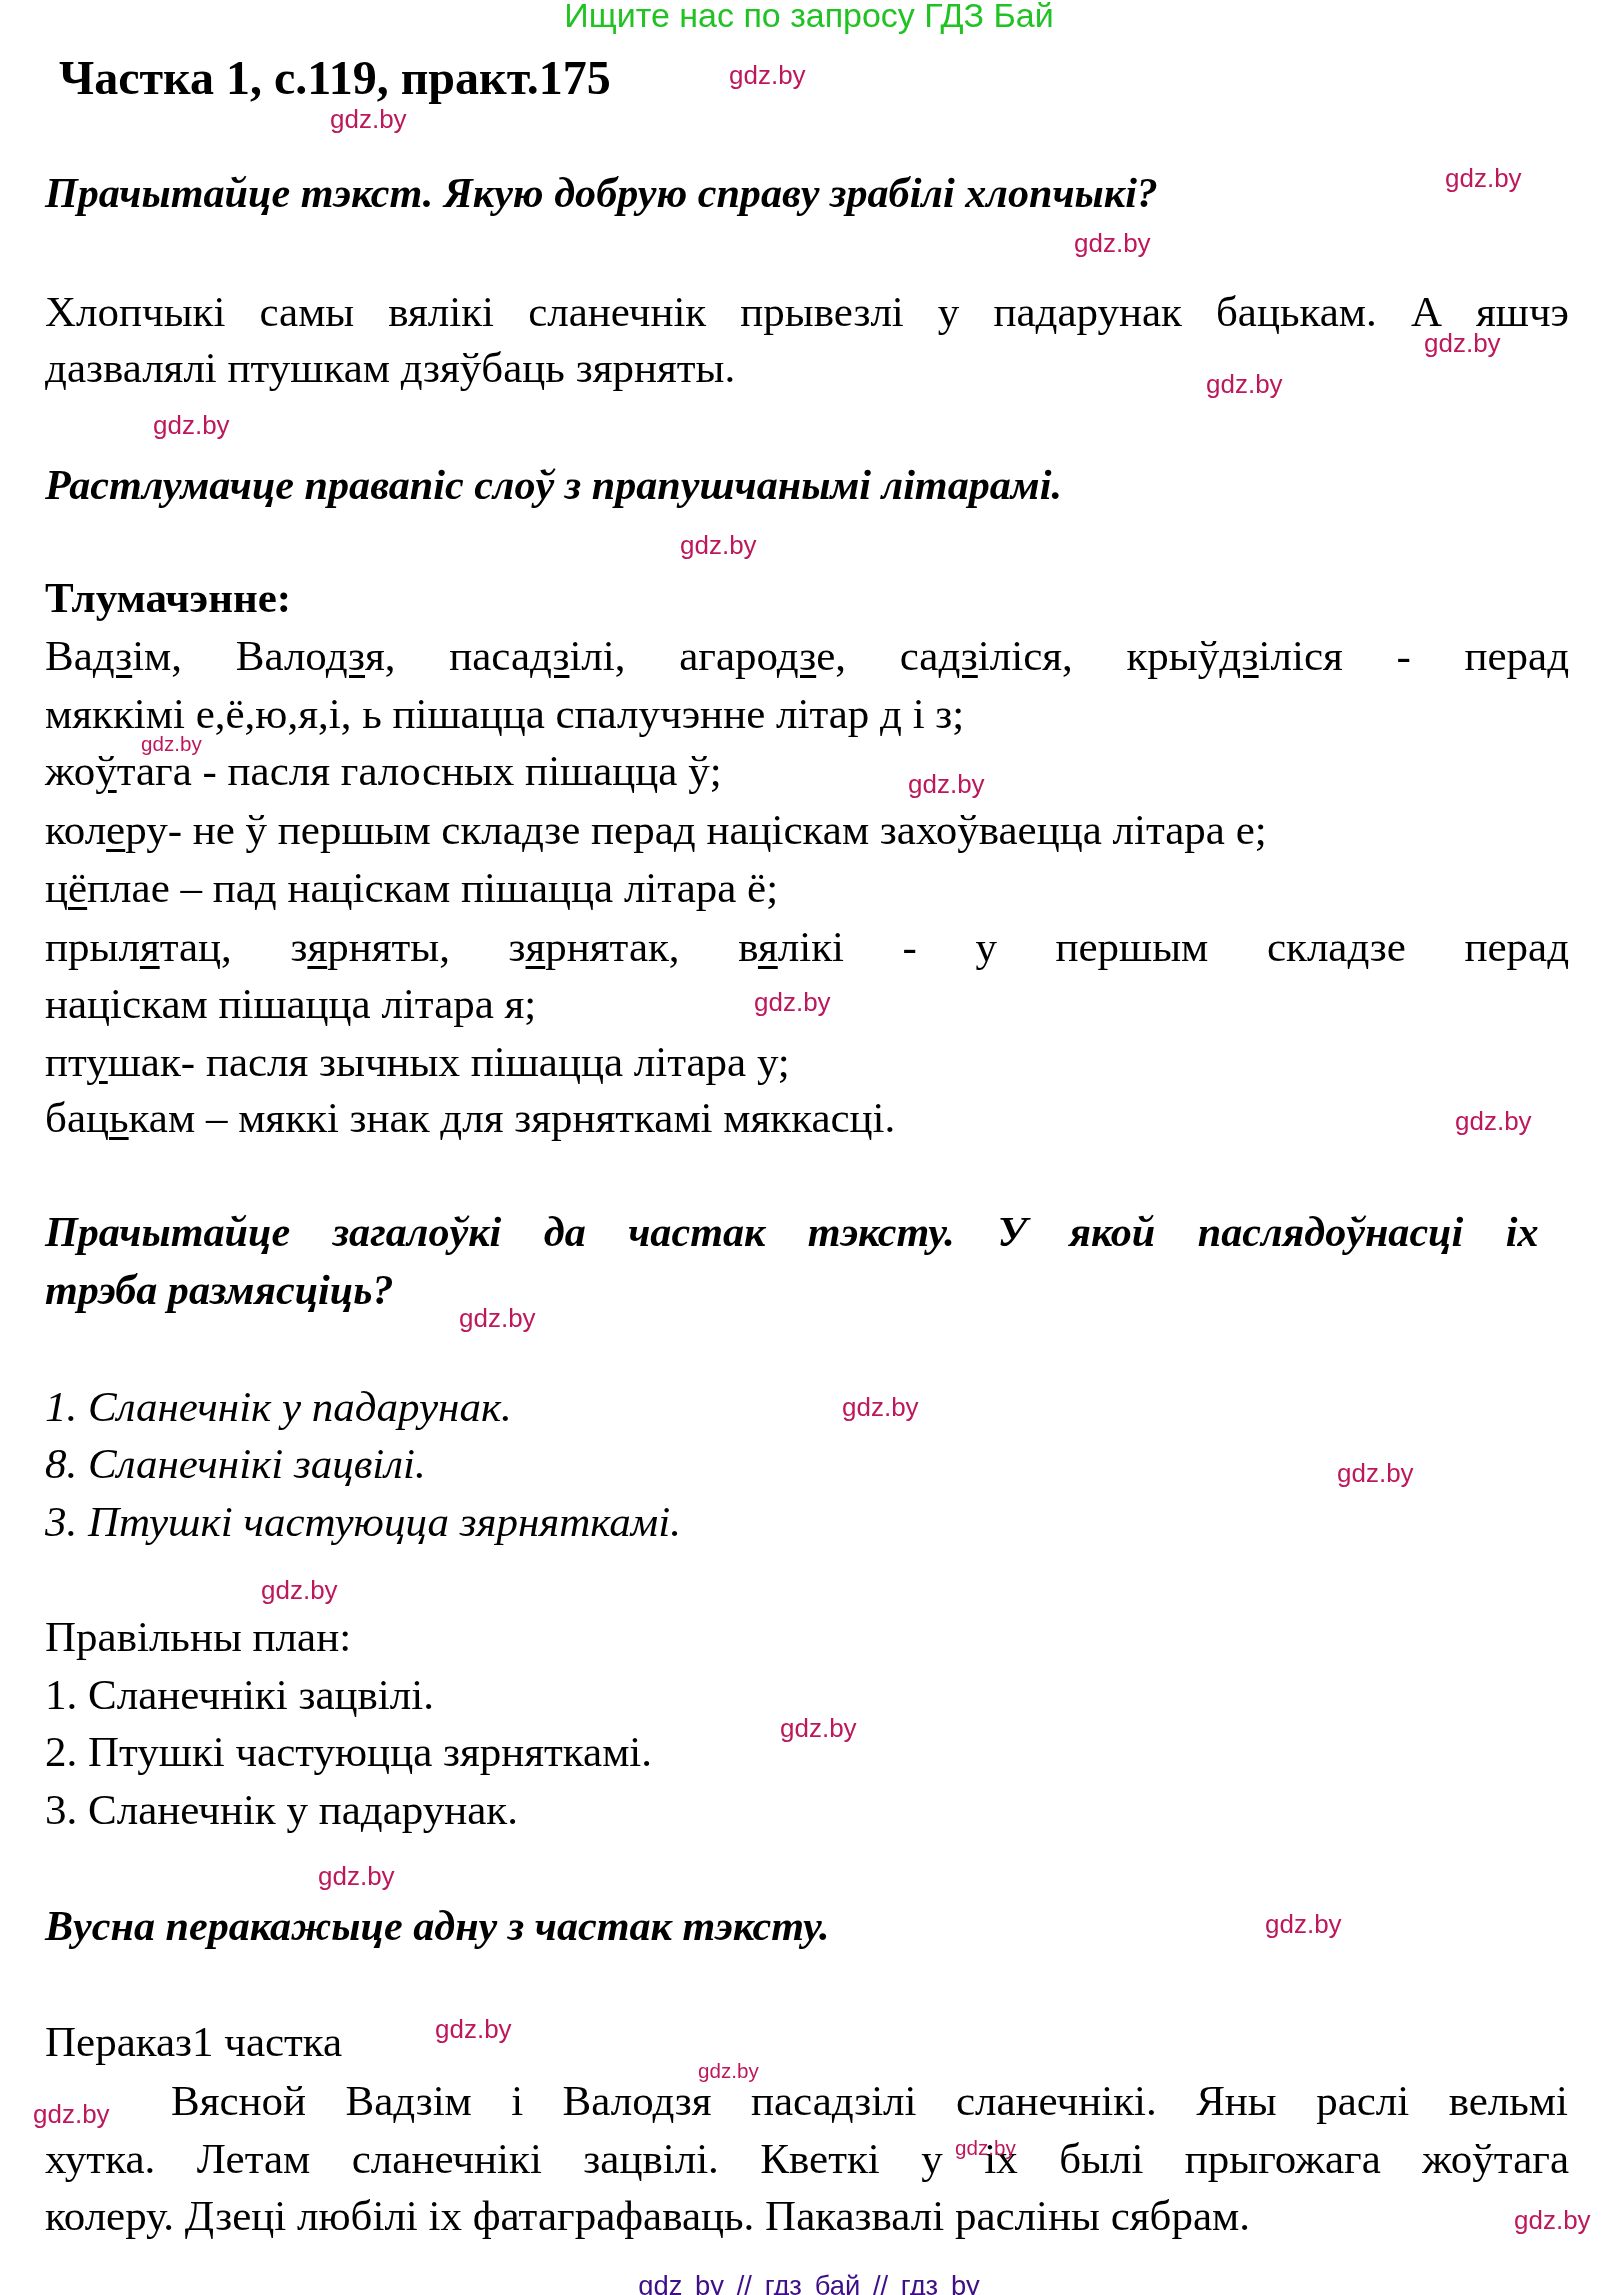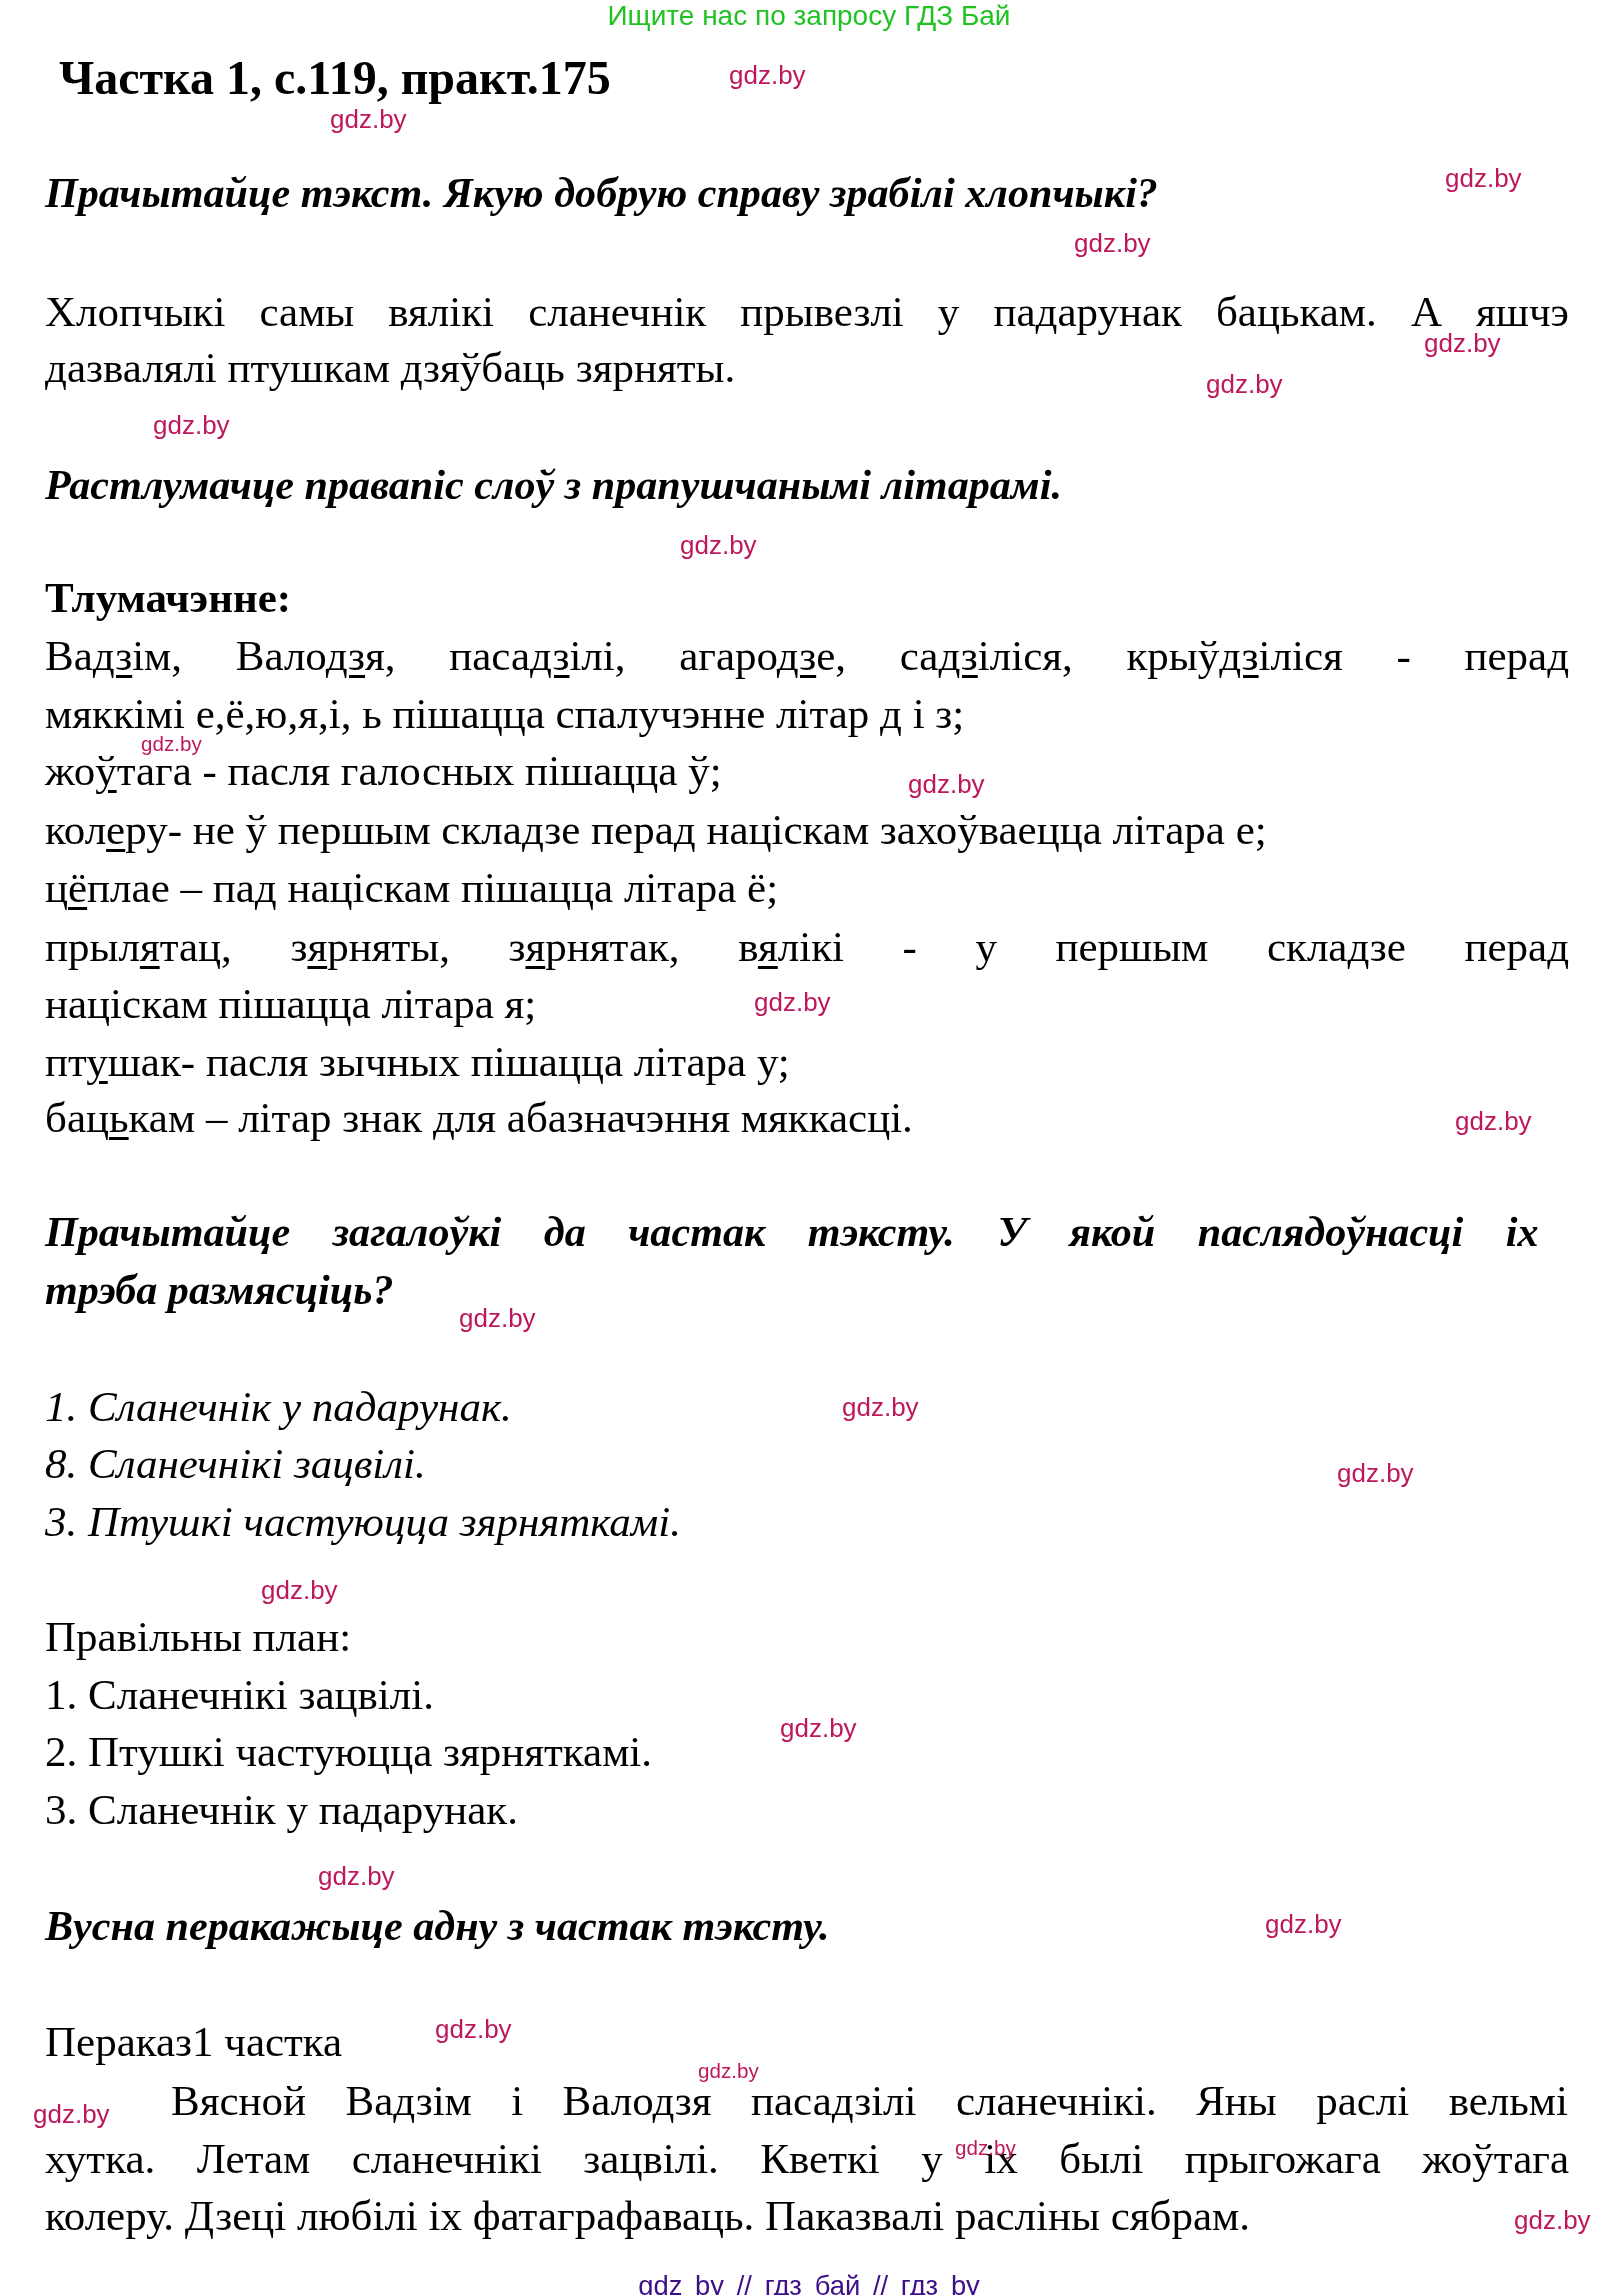--- a/index.html
+++ b/index.html
@@ -1,18 +1,18 @@
 <!DOCTYPE html>
 <html style="font-size:13.7px"><head>
 <meta charset="utf-8">
 <style>
   html, body { margin: 0; padding: 0; background: #ffffff; }
   body { width: 1618px; height: 2295px; position: relative; overflow: hidden; font-family: "Liberation Serif", serif; color: #000; }
   .abs { position: absolute; white-space: nowrap; }
-  .top-banner { left: 0; width: 1618px; top: 0; text-align: center; font-family: "Liberation Sans", sans-serif; font-size: 28px; line-height: 31px; color: #21c223; }
+  .top-banner { left: 0; width: 1618px; top: 0; text-align: center; font-family: "Liberation Sans", sans-serif; font-size: 34px; line-height: 31px; color: #21c223; }
   .footer { left: 0; width: 1618px; top: 2270px; text-align: center; font-family: "Liberation Sans", sans-serif; font-size: 27.4px; line-height: 31px; color: #3f0f8a; word-spacing: 5.1px; }
   .title { left: 46px; font-size: 48px; font-weight: bold; line-height: 55px; }
   .q { left: 45px; font-size: 43px; font-weight: bold; font-style: italic; line-height: 53px; transform: scaleX(0.98); transform-origin: left; }
   .line { left: 45px; font-size: 43px; line-height: 53px; text-align: right; }
   .just { width: 1524px; text-align: justify; text-align-last: justify; }
   .it { font-style: italic; }
   .bold { font-weight: bold; }
   .wm { position: absolute; font-family: "Liberation Sans", sans-serif; font-size: 26px; line-height: 27.4px; color: #be185d; white-space: nowrap; }
   u { text-decoration: underline; text-decoration-thickness: 2.6px; text-underline-offset: 5.1px; }
 </style>
@@ -51,21 +51,21 @@
   <span><span>прыл</span><u>я</u><span>тац,</span></span>
   <span><span>з</span><u>я</u><span>рняты,</span></span>
   <span><span>з</span><u>я</u><span>рнятак,</span></span>
   <span><span>в</span><u>я</u><span>лікі</span></span>
   <span>- у першым складзе перад</span>
 </div>
 <div class="abs line" style="top:977px;">націскам пішацца літара я;</div>
 
 <div class="abs line" style="top:1035px;"><span>пт</span><u>у</u><span>шак</span><span>- пасля зычных пішацца літара у;</span></div>
 
-<div class="abs line" style="top:1091px;"><span>бац</span><u>ь</u><span>кам</span><span> – літар знак для абазначэння мяккасці.</span></div>
+<div class="abs line" style="top:1091px;"><span>бац</span><u>ь</u><span>кам</span><span> – мяккі знак для зярняткамі мяккасці.</span></div>
 
 <div class="abs q just" style="top:1205px; width:1524px;">Прачытайце загалоўкі да частак тэксту. У якой паслядоўнасці іх</div>
 <div class="abs q" style="top:1263px;">трэба размясціць?</div>
 
 <div class="abs line it" style="top:1380px;">1. Сланечнік у падарунак.</div>
 <div class="abs line it" style="top:1437px;">8. Сланечнікі зацвілі.</div>
 <div class="abs line it" style="top:1495px;">3. Птушкі частуюцца зярняткамі.</div>
 
 <div class="abs line" style="top:1610px;">Правільны план:</div>
 <div class="abs line" style="top:1668px;">1. Сланечнікі зацвілі.</div>

